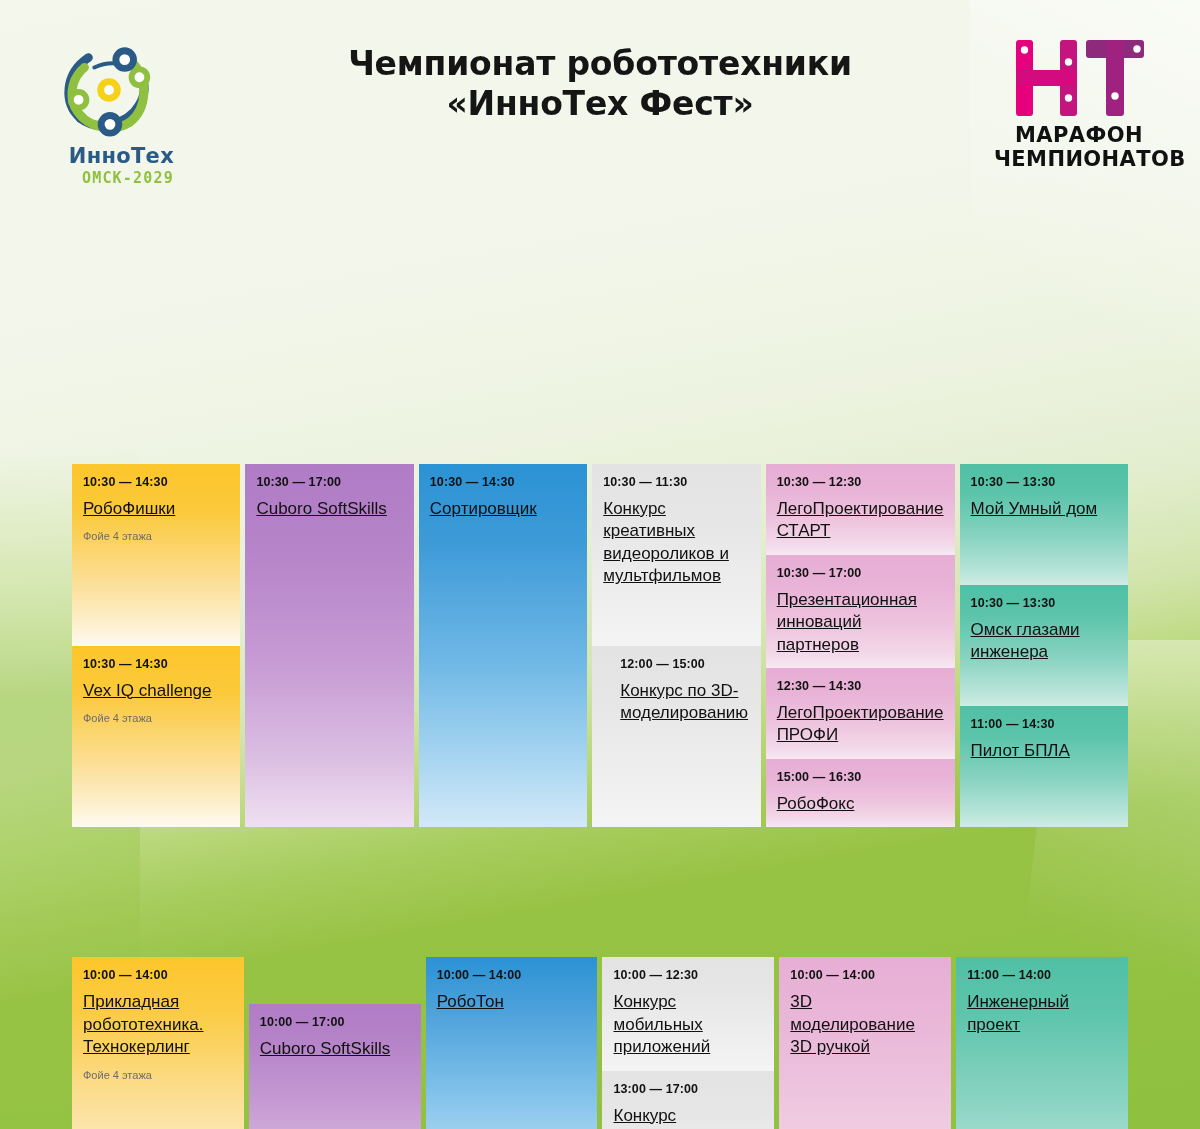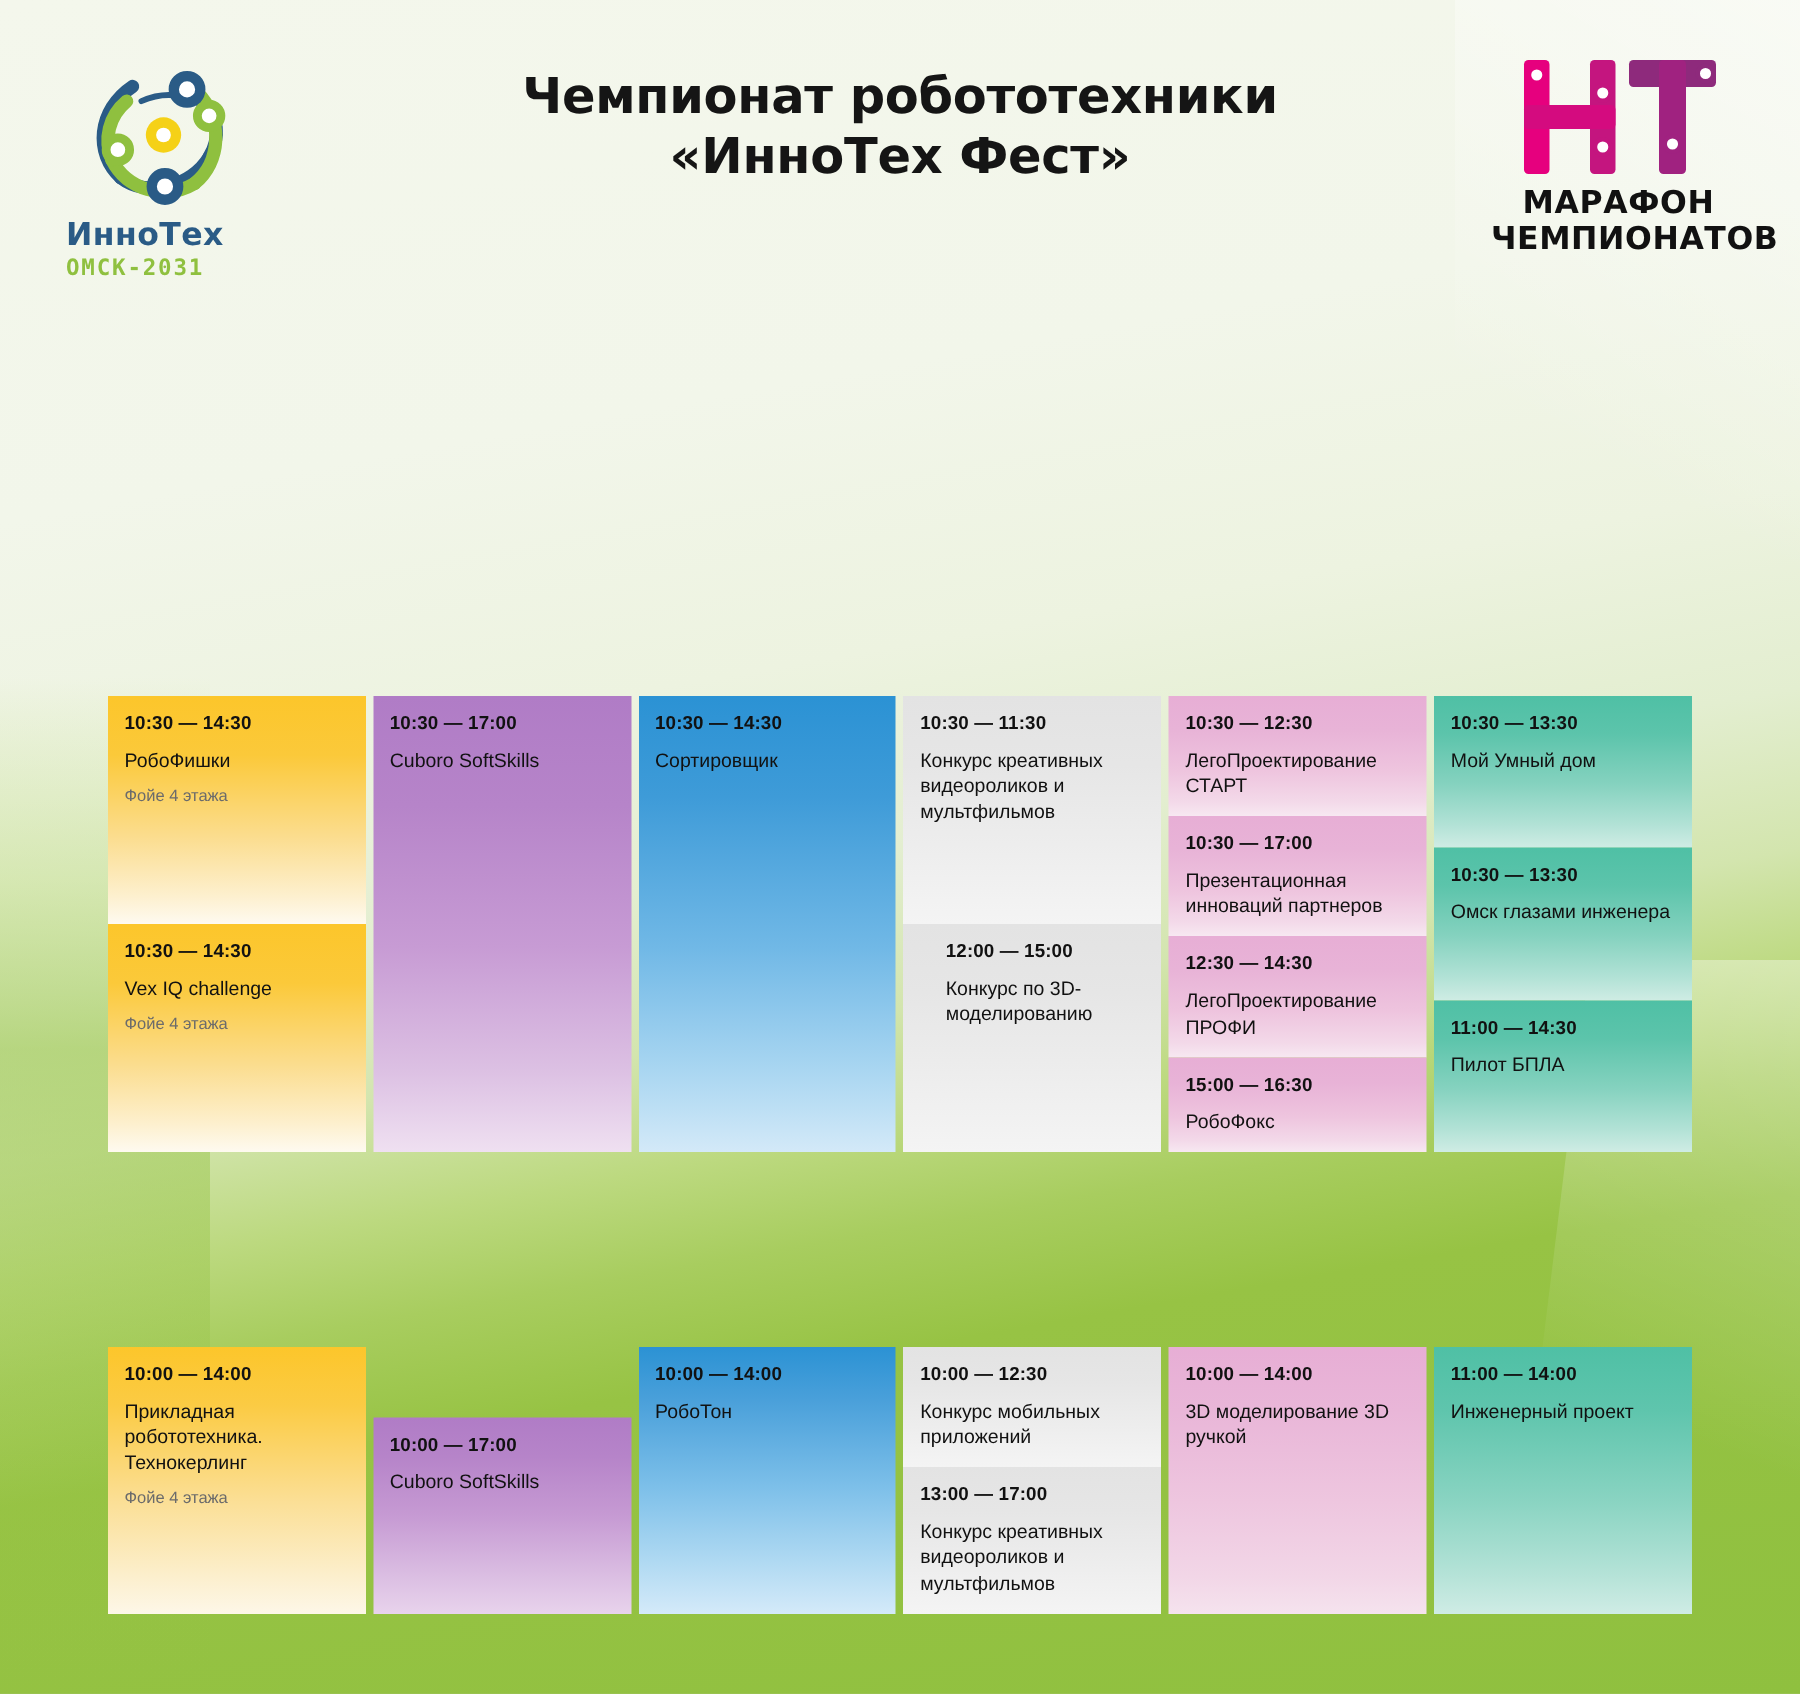--- a/index.html
+++ b/index.html
@@ -42,21 +42,21 @@
   #bg-wedge-right2 {
     position: absolute; right:0; top: 0px; width: 230px; height: 420px;
     background: linear-gradient(210deg, rgba(255,255,255,.5), rgba(255,255,255,0) 70%);
   }
 
   .page { position: relative; width: 1200px; height: 1129px; }
 
   
   .header { position: relative; height: 200px; }
   .logo-left {
-    position: absolute; left: 44px; top: 38px; width: 130px; text-align: left;
+    position: absolute; left: 44px; top: 38px; width: 130px; text-align: right;
   }
   .atom { width: 108px; height: 104px; margin: 0 auto; display:block; }
   .logo-left .brand {
     font-family: "DejaVu Sans", sans-serif;
     font-weight: bold; font-size: 21px; color: #2a5b86;
     letter-spacing: .3px; margin-top: 2px;
   }
   .logo-left .brand-sub {
     font-family: "DejaVu Sans Mono", monospace;
     font-weight: bold; font-size: 15px; color: #8fc03f;
@@ -125,21 +125,21 @@
   .card {
     padding: 11px 11px 12px;
     position: relative;
     color: #111;
   }
   .card .time {
     font-weight: bold; font-size: 12.5px; letter-spacing: .1px;
     white-space: nowrap;
   }
   .card .name {
-    font-size: 13px; line-height: 1.32; margin-top: 9px;
+    font-size: 17px; line-height: 1.32; margin-top: 9px; text-decoration: underline;
   }
   .card .note {
     font-size: 11px; color: #6b6b6b; margin-top: 10px;
   }
 
   
   .t-orange  { background: linear-gradient(180deg,#fcc62b 0%, #fbc93a 26%, #fbdd8f 62%, #fdf0cf 88%, #fefaf0 100%); }
   .t-purple  { background: linear-gradient(180deg,#b07cc6 0%, #b684c9 24%, #c79bd4 55%, #dcc0e3 82%, #efe0f1 100%); }
   .t-blue    { background: linear-gradient(180deg,#2b92d4 0%, #3e9bd8 22%, #70b8e6 55%, #a9d6f1 82%, #d3e9f8 100%); }
   .t-grey    { background: linear-gradient(180deg,#e3e3e3 0%, #e6e6e6 30%, #eeeeee 70%, #f4f4f4 100%); }
@@ -176,21 +176,21 @@
           <path d="M40 30 C58 22 76 26 86 38" stroke="#2a5b86" stroke-width="4"></path>
         </g>
         <circle cx="55" cy="53" r="12" fill="#f5d117"></circle>
         <circle cx="55" cy="53" r="5" fill="#ffffff"></circle>
         <circle cx="71" cy="22" r="9" fill="#fff" stroke="#2a5b86" stroke-width="7"></circle>
         <circle cx="86" cy="40" r="8" fill="#fff" stroke="#8fc03f" stroke-width="6"></circle>
         <circle cx="24" cy="63" r="8" fill="#fff" stroke="#8fc03f" stroke-width="6"></circle>
         <circle cx="56" cy="88" r="9" fill="#fff" stroke="#2a5b86" stroke-width="7"></circle>
       </svg>
       <div class="brand">ИнноТех</div>
-      <div class="brand-sub">ОМСК-2031</div>
+      <div class="brand-sub">ОМСК-2029</div>
     </div>
 
     <div class="titleblock">
       <h1>
         <span>Чемпионат робототехники</span><br>
         <span>«ИнноТех Фест»</span>
       </h1>
     </div>
 
     <div class="logo-right">

